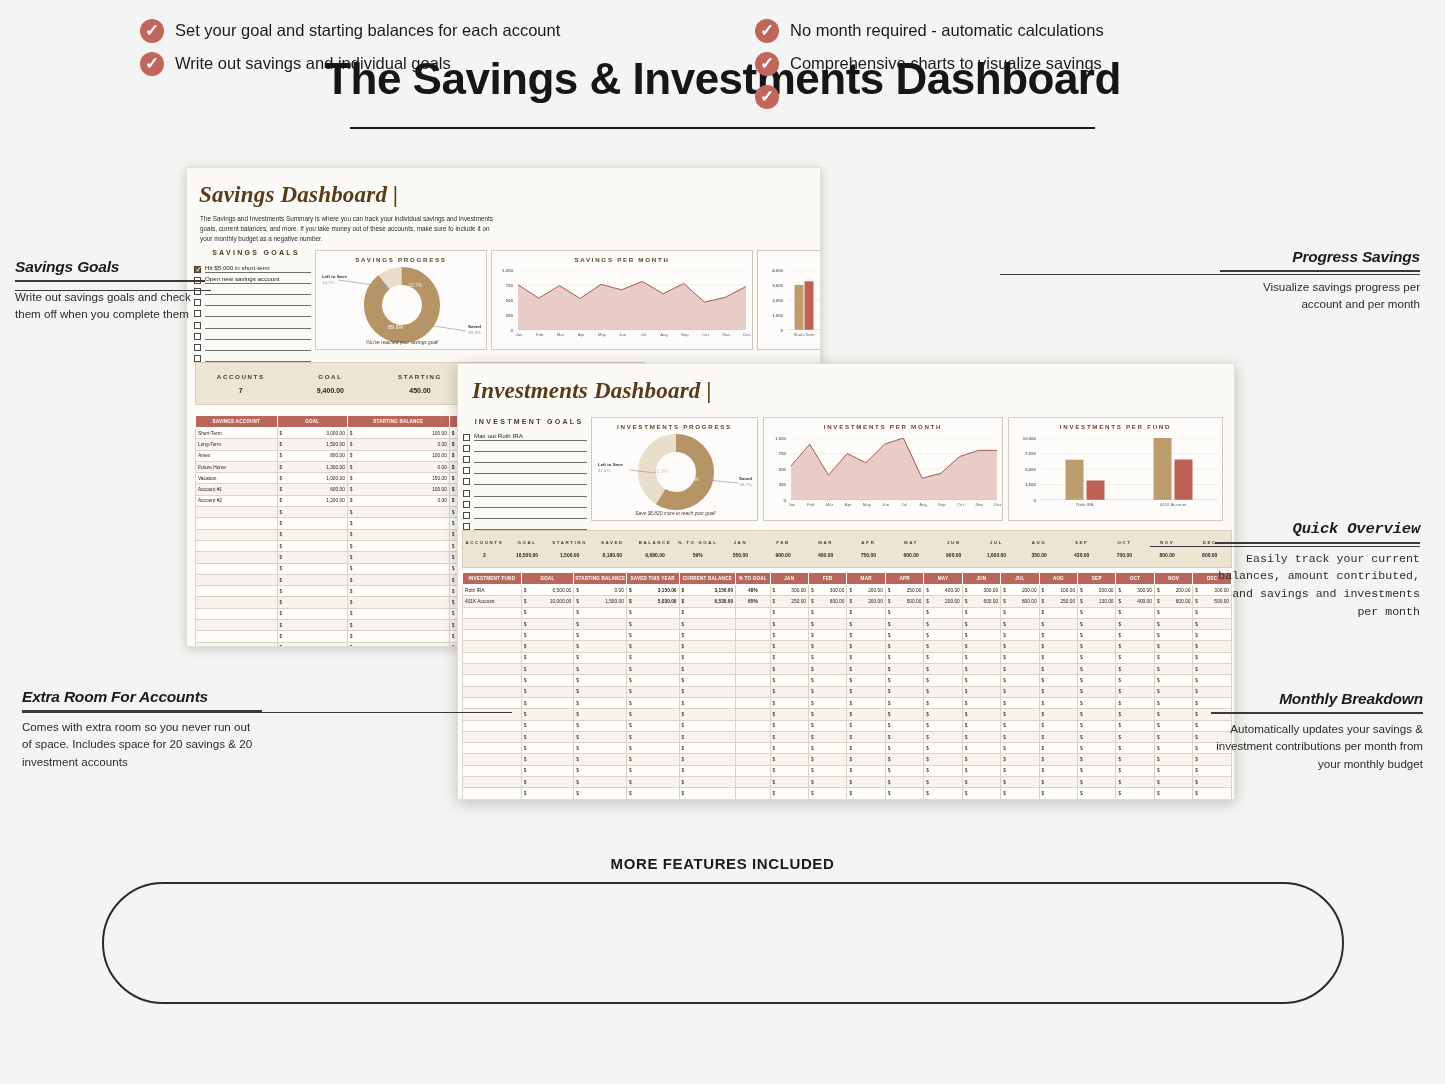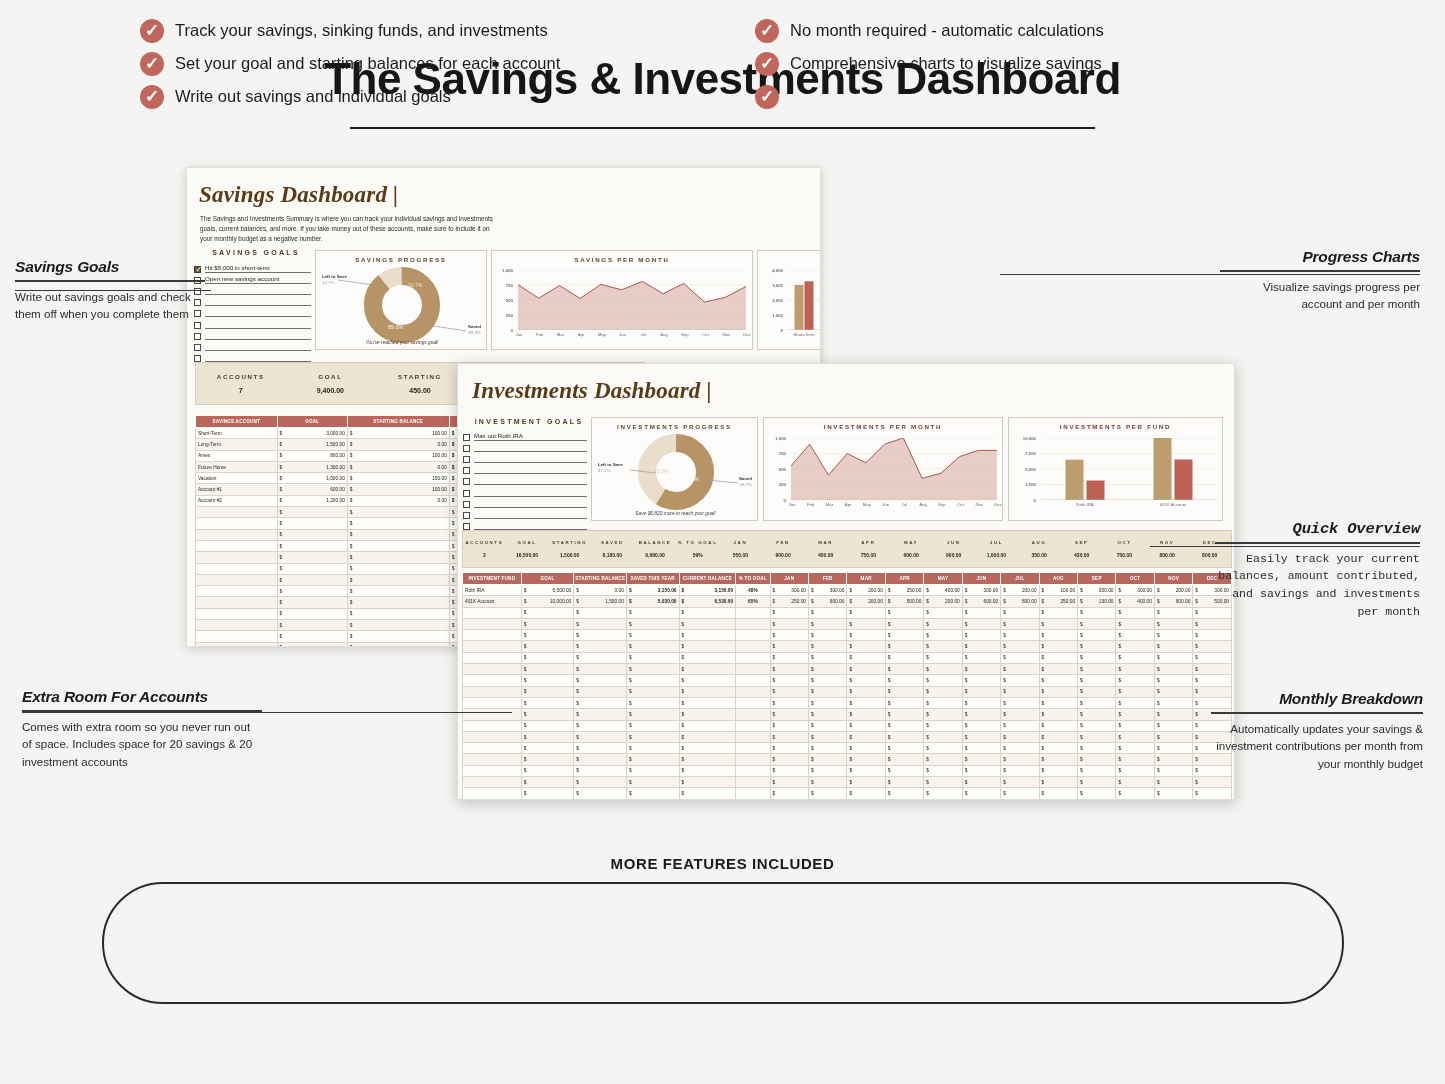--- a/index.html
+++ b/index.html
@@ -1774,21 +1774,21 @@
 </div>
 
 <div class="anno left" style="left:15px;top:258px;width:190px;">
   <div class="t">Savings Goals</div>
   <div class="r"></div>
   <div class="d">Write out savings goals and check them off when you complete them</div>
 </div>
 <div class="lead" style="left:15px;top:290px;width:196px;"></div>
 
 <div class="anno right" style="right:25px;top:248px;width:200px;">
-  <div class="t">Progress Charts</div>
+  <div class="t">Progress Savings</div>
   <div class="r"></div>
   <div class="d">Visualize savings progress per account and per month</div>
 </div>
 <div class="lead" style="left:1000px;top:274px;width:420px;"></div>
 
 <div class="anno right" style="right:25px;top:520px;width:205px;font-family:Liberation Mono, monospace;">
   <div class="t">Quick Overview</div>
   <div class="r"></div>
   <div class="d">Easily track your current balances, amount contributed, and savings and investments per month</div>
 </div>
@@ -1803,24 +1803,20 @@
 
 <div class="anno right" style="right:22px;top:690px;width:212px;">
   <div class="t">Monthly Breakdown</div>
   <div class="r"></div>
   <div class="d">Automatically updates your savings &amp; investment contributions per month from your monthly budget</div>
 </div>
 
 <div id="more-features">MORE FEATURES INCLUDED</div>
 <div id="feat-box"></div>
 <div class="feat-col" id="feat-left" style="left:140px;">
-    <div class="feat-item">
-      <div class="check"></div>
-      <div class="feat-txt">Track your savings, sinking funds, and investments</div>
-    </div>
     <div class="feat-item">
       <div class="check"></div>
       <div class="feat-txt">Set your goal and starting balances for each account</div>
     </div>
     <div class="feat-item">
       <div class="check"></div>
       <div class="feat-txt">Write out savings and individual goals</div>
     </div>
   </div>
 <div class="feat-col" id="feat-right" style="left:755px;">

